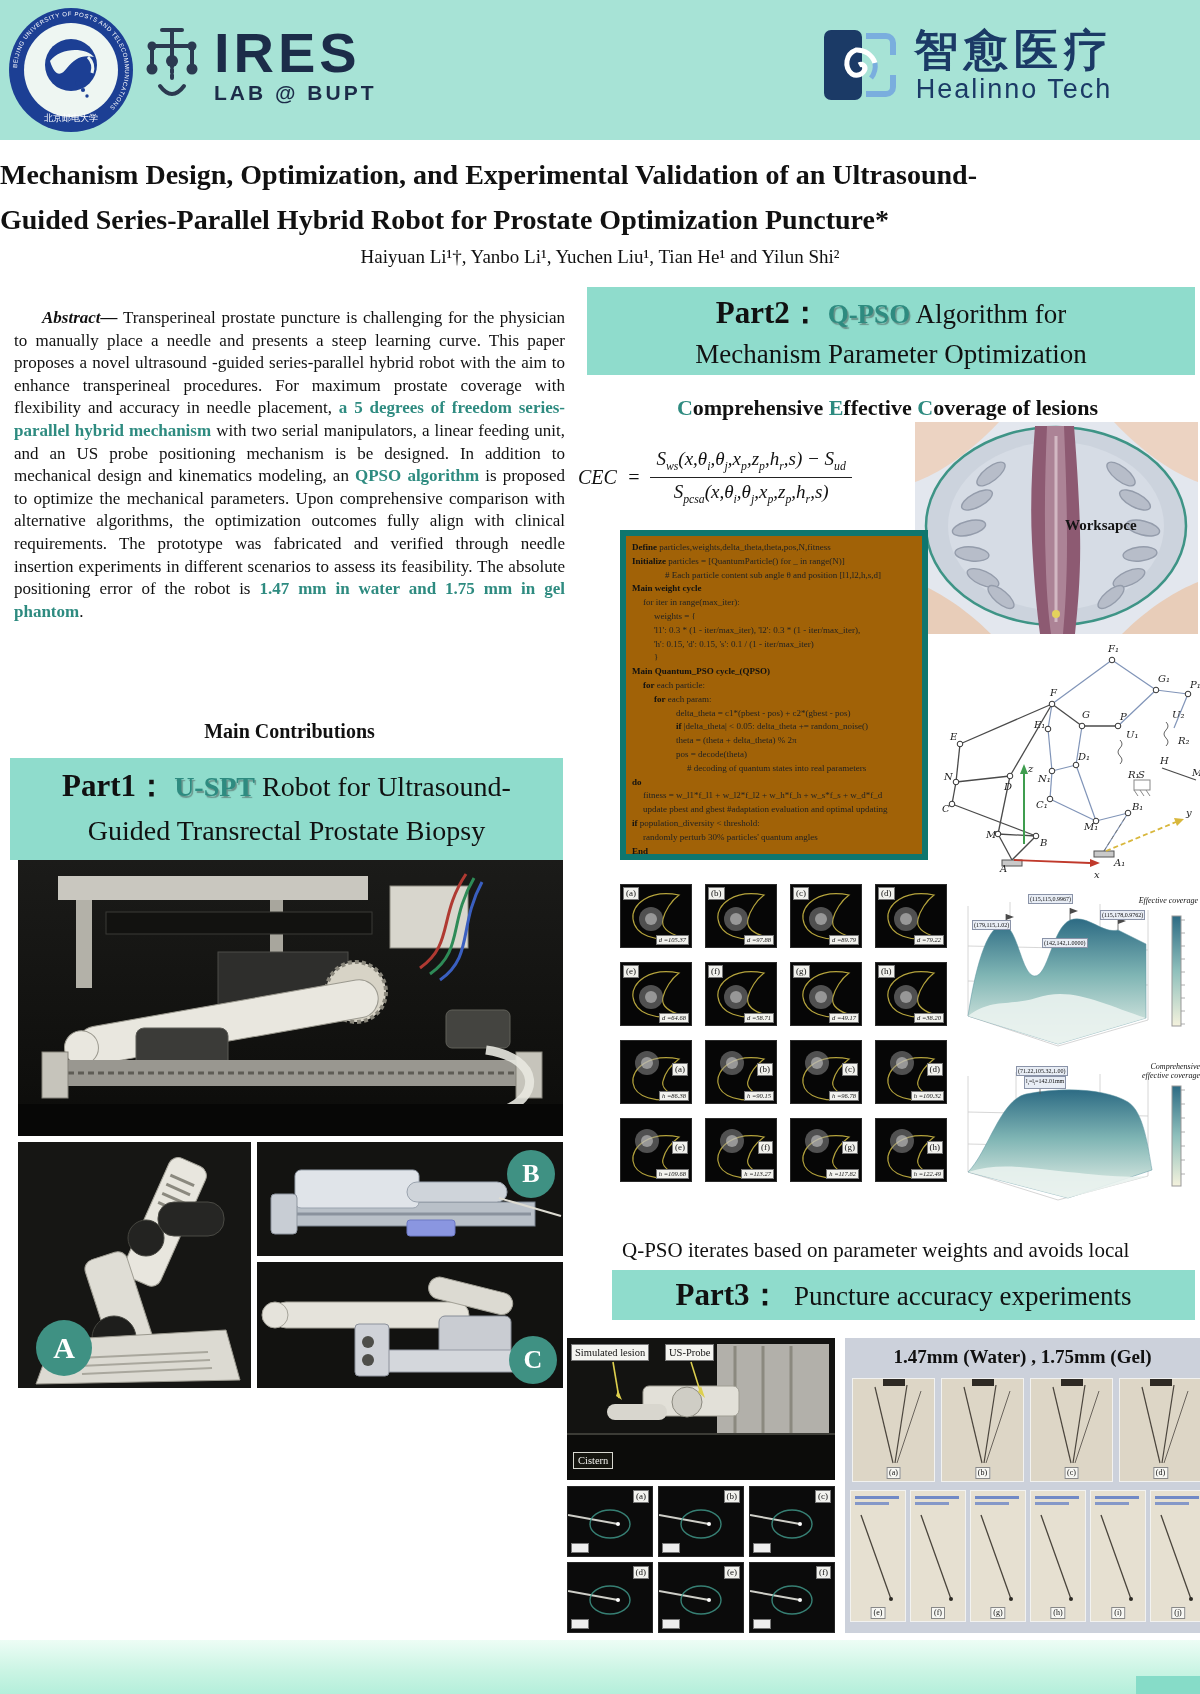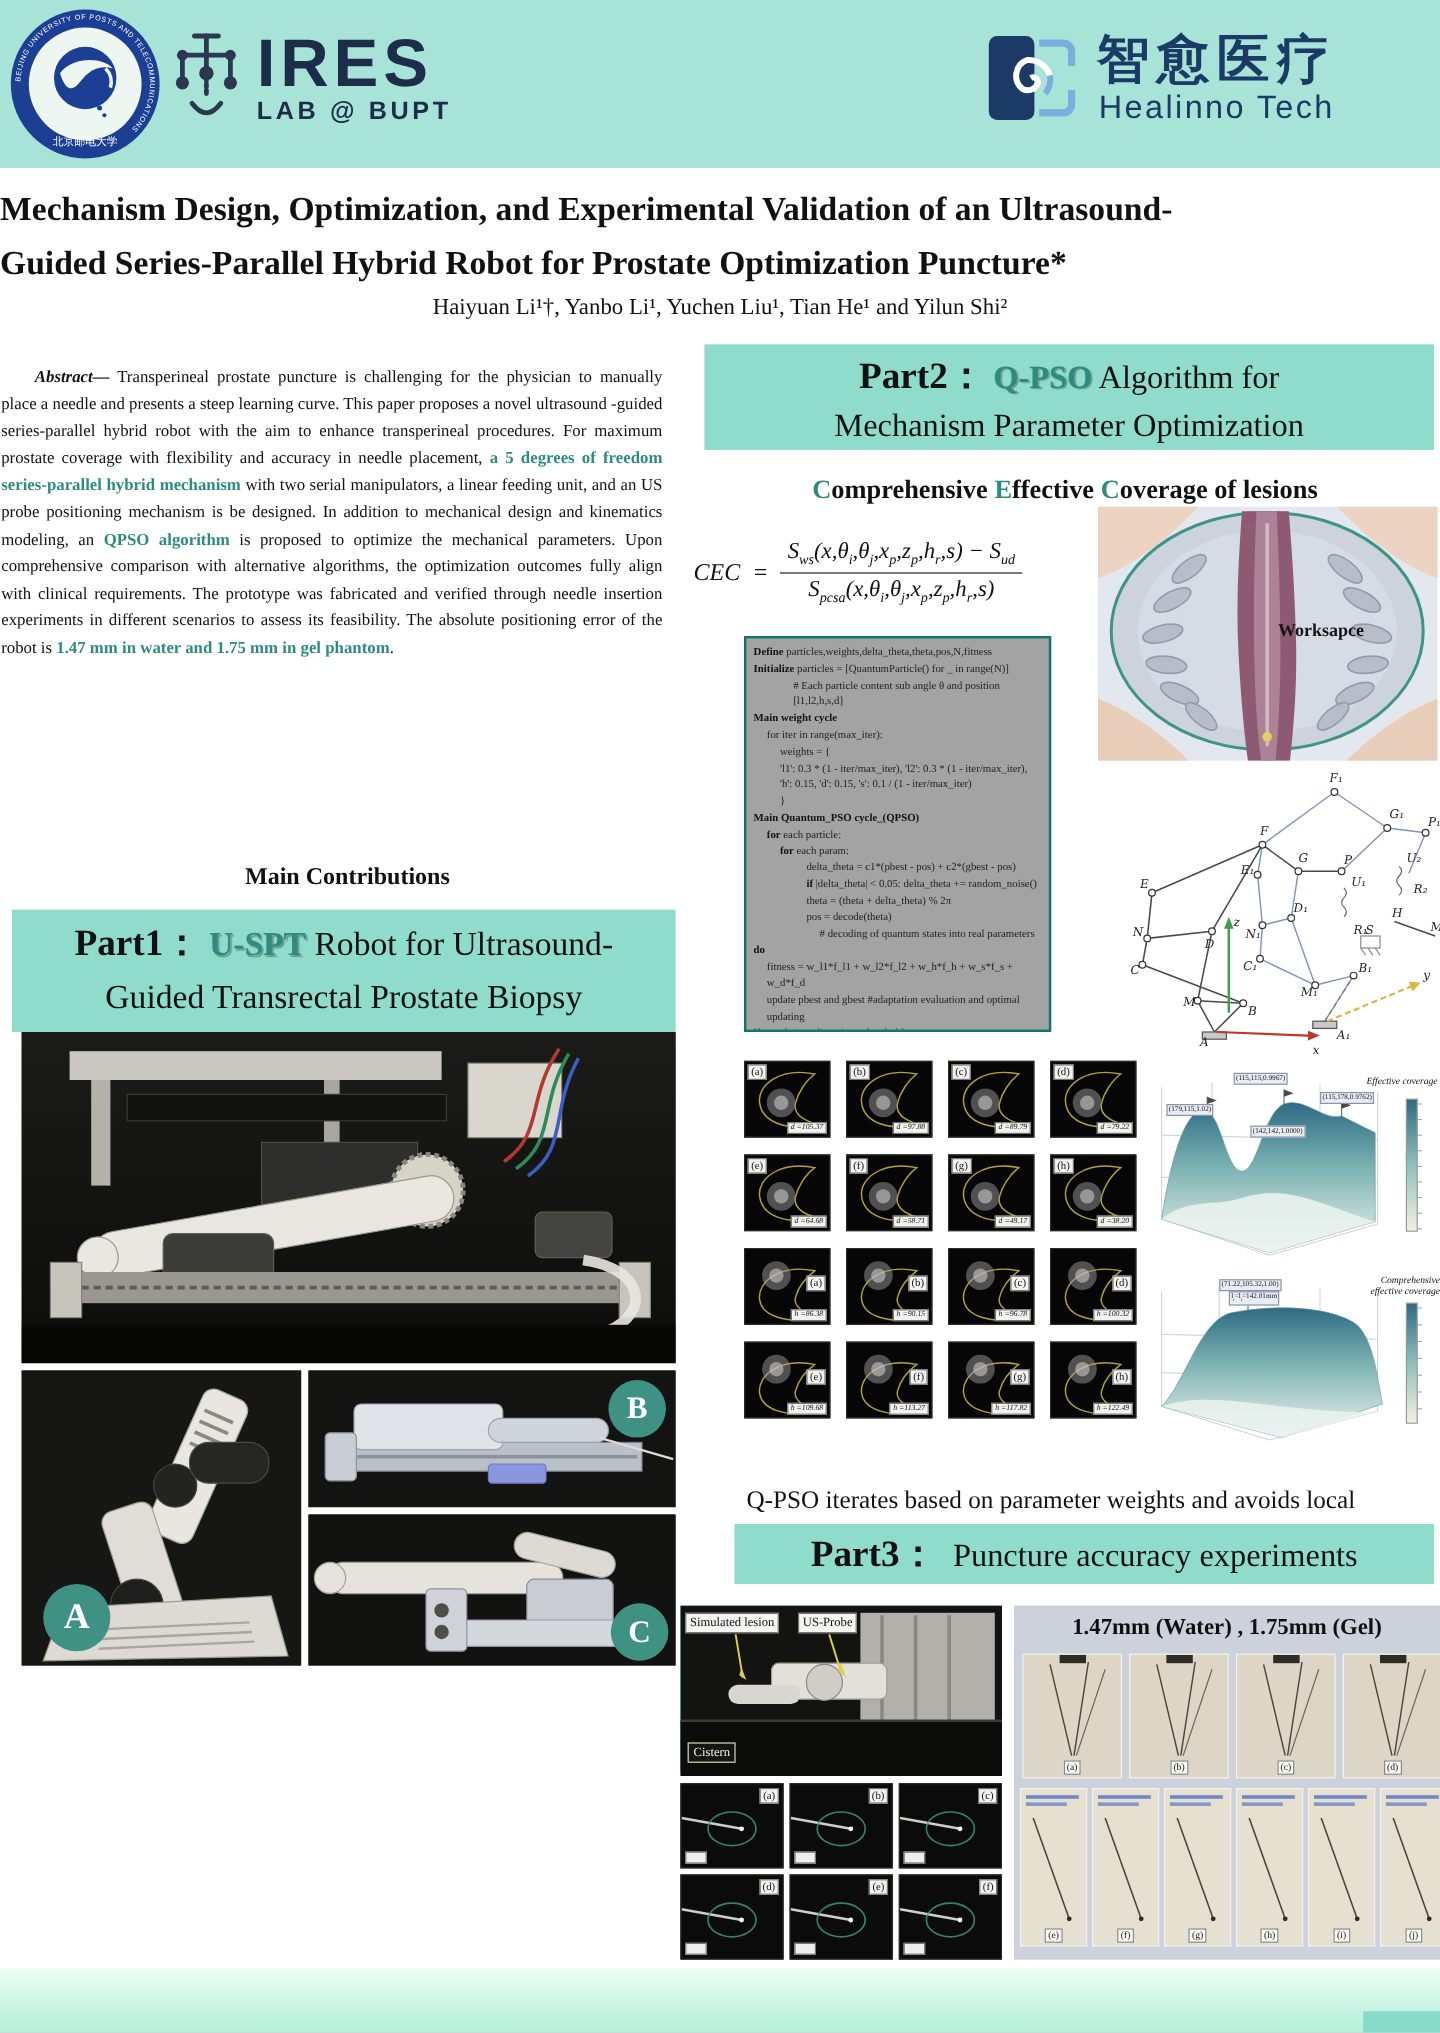--- a/index.html
+++ b/index.html
@@ -16,21 +16,21 @@
   .heal-wrap{left:818px;top:24px;display:flex;align-items:center;gap:14px;}
   .heal-text{font-family:"Liberation Sans","DejaVu Sans",sans-serif;color:#1b3a66;text-align:center;}
   .heal-cn{font-size:44px;font-weight:bold;letter-spacing:6px;line-height:48px;}
   .heal-en{font-size:27px;letter-spacing:2px;}
 
   
   .title{left:0;top:152px;width:1200px;text-align:left;font-size:28px;font-weight:bold;line-height:45px;}
   .authors{left:0;top:246px;width:1200px;text-align:center;font-size:19px;}
 
   
-  .abstract{left:1px;top:290px;width:551px;font-size:14px;line-height:22.6px;text-align:justify;text-indent:28px;}
+  .abstract{left:14px;top:290px;width:551px;font-size:17px;line-height:22.6px;text-align:justify;text-indent:28px;}
   .teal{color:#2e8b80;}
   .teal-b{color:#2e8b80;font-weight:bold;}
   .main-contrib{left:14px;top:720px;width:551px;text-align:center;font-size:20px;font-weight:bold;}
 
   
   .part-box{background:#8fdccc;text-align:center;}
   .part1-box{left:10px;top:758px;width:553px;height:96px;padding-top:6px;font-size:28px;line-height:44px;}
   .part2-box{left:587px;top:287px;width:608px;height:82px;padding-top:6px;font-size:27px;line-height:40px;}
   .part3-box{left:612px;top:1270px;width:583px;height:50px;font-size:27px;line-height:50px;}
   .part-prefix{font-weight:bold;font-size:31px;}
@@ -49,21 +49,21 @@
   
   .cec-heading{left:575px;top:395px;width:625px;text-align:center;font-size:22px;font-weight:bold;}
   .equation{left:578px;top:432px;width:345px;height:90px;display:flex;align-items:center;gap:10px;
             font-style:italic;font-size:20px;}
   .frac{display:inline-flex;flex-direction:column;text-align:center;font-size:19px;}
   .frac .num{padding:0 6px 3px;border-bottom:1.5px solid #222;}
   .frac .den{padding-top:3px;}
   sub{font-size:.62em;}
   .workspace-fig{left:915px;top:422px;width:283px;height:212px;}
 
-  .code-box{left:620px;top:530px;width:256px;height:330px;background:#a3a3a3;border:2px solid #0f766e;
+  .code-box{left:620px;top:530px;width:308px;height:330px;background:#a16207;border:6px solid #0f766e;
             padding:5px 6px;box-sizing:border-box;font-size:9px;line-height:13.8px;overflow:hidden;color:#222;}
   .code-box b{font-weight:bold;color:#111;}
   .kin-diagram{left:938px;top:632px;width:262px;height:250px;}
 
   
   .grid{display:grid;grid-template-columns:repeat(4,72px);grid-auto-rows:64px;gap:14px 13px;}
   .grid1{left:620px;top:884px;}
   .grid2{left:620px;top:1040px;}
   .panel{position:relative;background:#060606;border:1px solid #2a2a2a;}
   .panel .chip-letter{position:absolute;left:2px;top:2px;background:#f2f2ee;border:1px solid #777;
@@ -76,21 +76,21 @@
   .plot{background:#fff;}
   .plot1{left:950px;top:886px;width:250px;height:170px;}
   .plot2{left:950px;top:1060px;width:250px;height:150px;}
   .chip{position:absolute;background:#e8edf5;border:.5px solid #8a93a8;font-size:6px;line-height:8px;
         padding:0 1px;white-space:nowrap;}
   .cb-label{position:absolute;font-style:italic;font-size:8px;text-align:right;line-height:9px;}
 
   .qpso-text{left:622px;top:1215px;width:575px;font-size:21px;line-height:29px;text-align:left;}
 
   
-  .p3-photo{left:567px;top:1338px;width:268px;height:138px;background:#14b8a6;}
+  .p3-photo{left:567px;top:1338px;width:268px;height:138px;background:#f97316;}
   .p3-strip{left:567px;top:1486px;width:268px;display:grid;grid-template-columns:repeat(3,86px);
             grid-auto-rows:71px;gap:5px;}
   .strip-panel{position:relative;background:#0b0b0b;border:1px solid #262626;}
   .strip-panel .chip-letter{position:absolute;right:3px;top:3px;background:#f2f2ee;border:1px solid #777;
       font-size:9px;padding:0 2px;line-height:11px;}
   .strip-panel .chip-scale{position:absolute;left:3px;bottom:3px;background:#eee;width:16px;height:8px;border:1px solid #777;}
   .p3-right{left:845px;top:1338px;width:355px;height:295px;background:#ccd1db;}
   .p3-title{position:absolute;left:0;top:8px;width:355px;text-align:center;font-size:19px;font-weight:bold;color:#101010;}
   .p3-row1{position:absolute;left:7px;top:40px;display:flex;gap:6px;}
   .p3-row2{position:absolute;left:5px;top:152px;display:flex;gap:4px;}

